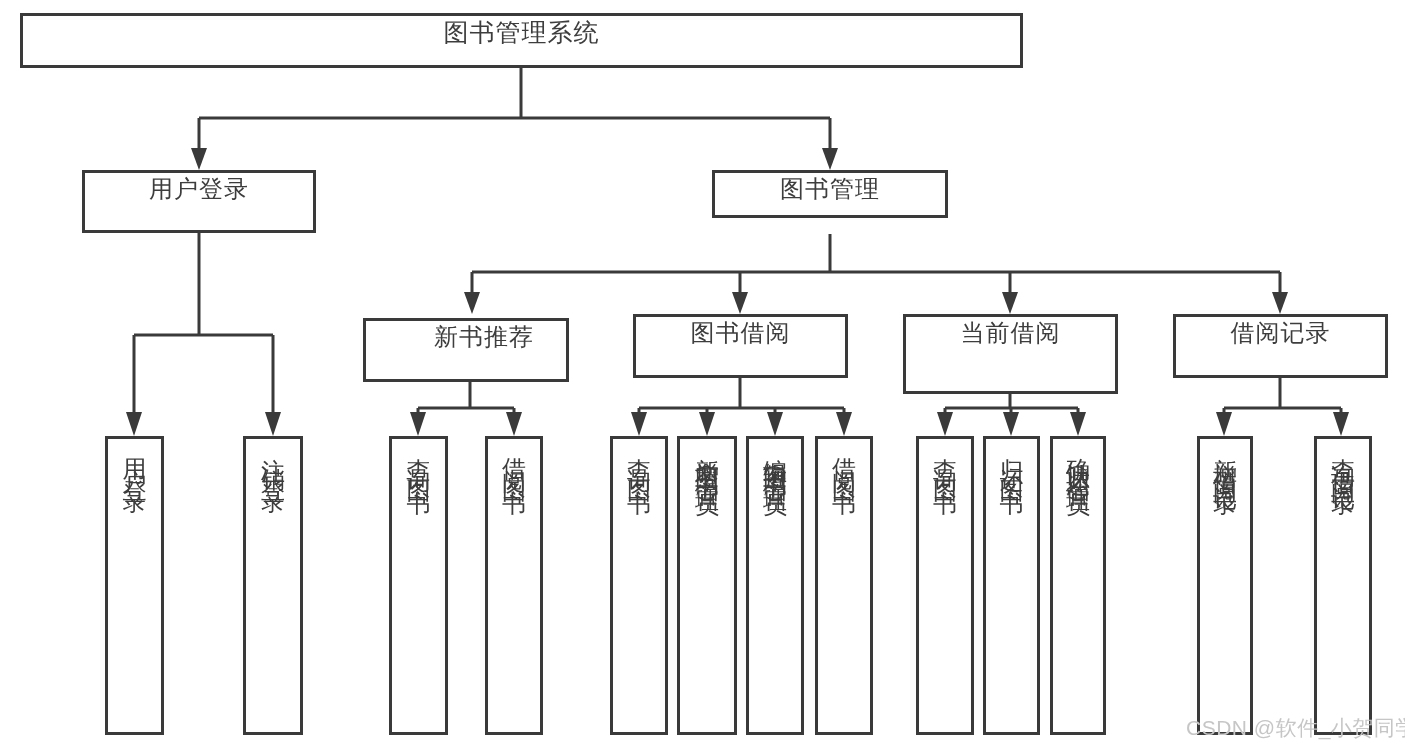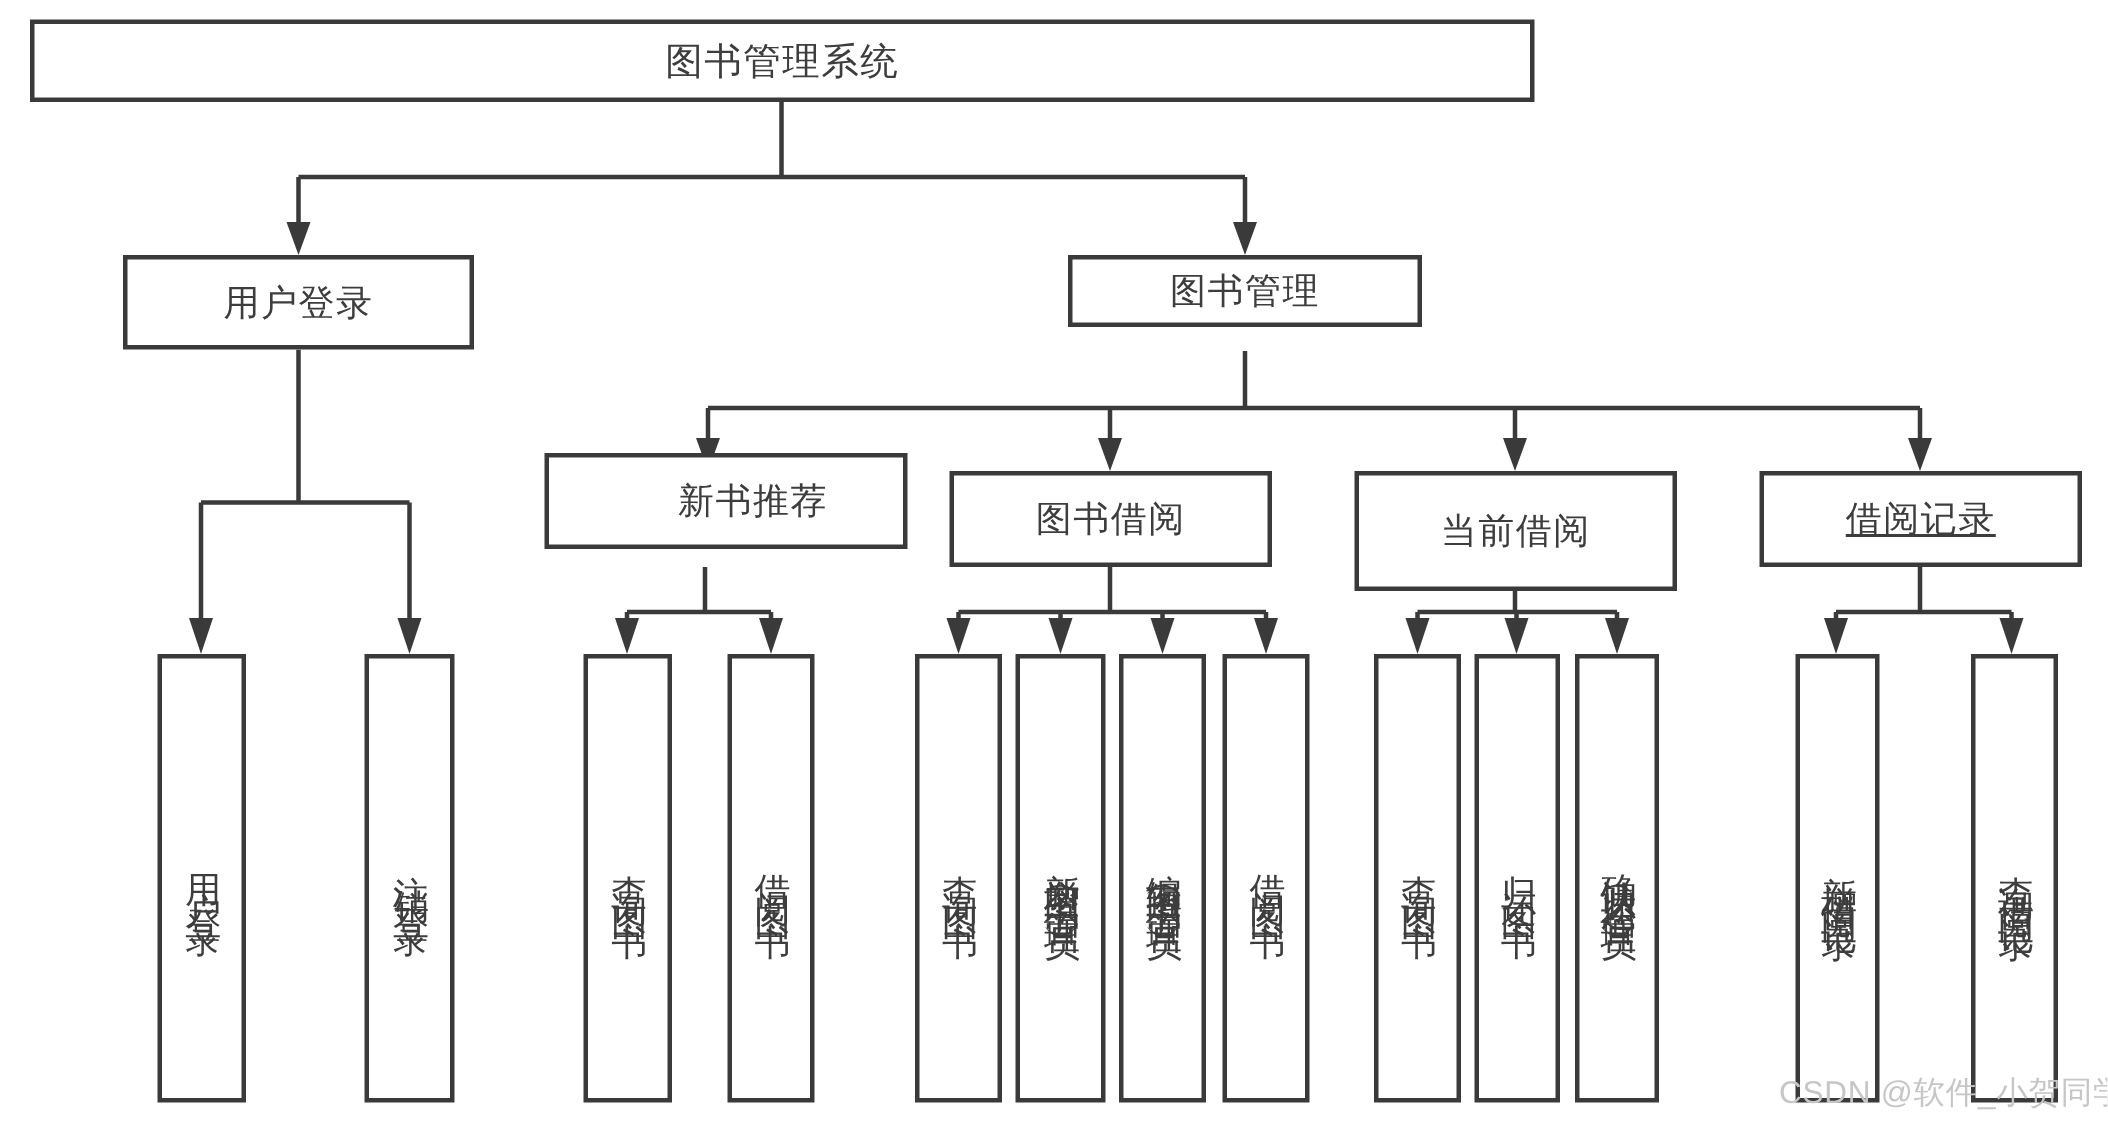--- a/index.html
+++ b/index.html
@@ -3,43 +3,43 @@
 <meta charset="utf-8">
 <style>
   html,body { margin:0; padding:0; background:#ffffff; }
   .stage {
     position:relative; width:1405px; height:747px; background:#ffffff;
     font-family:"Liberation Sans","DejaVu Sans",sans-serif; overflow:hidden;
   }
   svg.wires { position:absolute; left:0; top:0; width:1405px; height:747px; }
   .box {
     position:absolute; box-sizing:border-box; background:#ffffff;
-    border:3px solid #3a3a3a; display:flex; align-items:center; justify-content:center;
+    border:3px solid #3a3a3a; display:flex; justify-content:center;
     color:#3d3d3d;
   }
   .hlabel { font-size:24px; letter-spacing:1px; white-space:nowrap; }
   #n-root .hlabel { font-size:25px; }
   .vlabel {
     writing-mode:vertical-rl; text-orientation:mixed; white-space:nowrap;
     font-size:24px; color:#3d3d3d;
   }
   .v4 .vlabel { letter-spacing:11px; }
   .v6 .vlabel { letter-spacing:7px; }
   .v9 .vlabel { letter-spacing:5px; }
 
   
   #n-root   { left:20px;  top:13px;  width:1003px; height:55px; }
   
   #n-login  { left:82px;  top:170px; width:234px; height:63px; }
   #n-mgmt   { left:712px; top:170px; width:236px; height:48px; }
   
-  #n-rec    { left:363px;  top:302px; width:242px; height:64px;padding-left:36px; }
+  #n-rec    { left:363px;  top:318px; width:206px; height:64px;padding-left:36px; }
   #n-borrow { left:633px;  top:314px; width:215px; height:64px; }
   #n-cur    { left:903px;  top:314px; width:215px; height:80px; }
-  #n-hist   { left:1173px; top:314px; width:215px; height:64px;text-decoration:underline; }
+  #n-hist   { left:1173px; top:314px; width:215px; height:64px; }
   
   .tall { top:436px; height:299px; }
   #n-a1 { left:105px;  width:59px; }
   #n-a2 { left:243px;  width:60px; }
   #n-b1 { left:389px;  width:59px; }
   #n-b2 { left:485px;  width:58px; }
   #n-c1 { left:610px;  width:58px; }
   #n-c2 { left:677px;  width:60px; }
   #n-c3 { left:746px;  width:58px; }
   #n-c4 { left:815px;  width:58px; }

